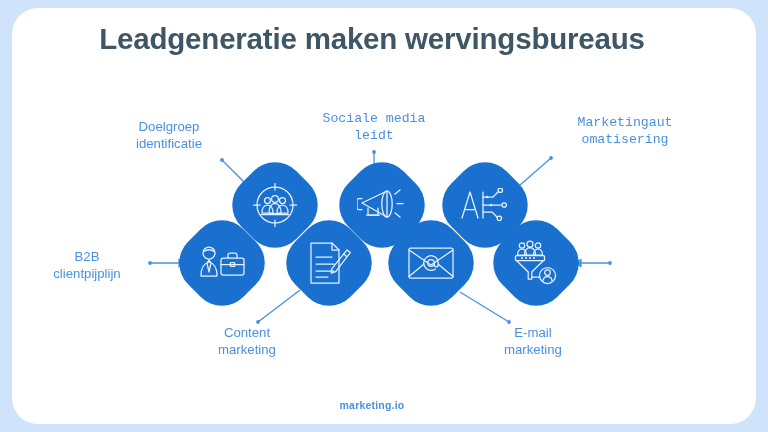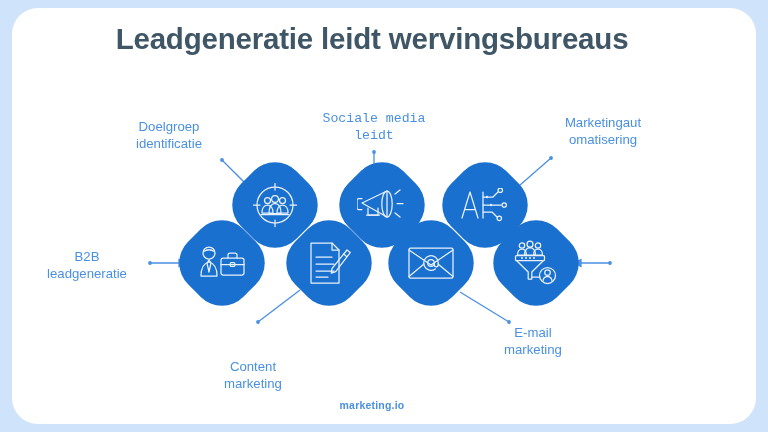--- a/index.html
+++ b/index.html
@@ -100,21 +100,21 @@
     font-family: "Liberation Sans", sans-serif;
   }
 </style>
 </head>
 <body>
 
 <div id="canvas">
 
   <div class="card"></div>
 
-  <h1 class="title">Leadgeneratie leidt wervingsbureaus</h1>
+  <h1 class="title">Leadgeneratie maken wervingsbureaus</h1>
 
   <svg class="connectors" viewBox="0 0 768 432" width="768" height="432">
     <g stroke="#4a90e2" stroke-width="1.3" fill="#4a90e2">
 
       <line x1="150" y1="263" x2="186" y2="263"></line>
       <polygon points="186,263 179,259.6 179,266.4"></polygon>
       <circle cx="150" cy="263" r="1.9" stroke="none"></circle>
 
       <line x1="222" y1="160" x2="258" y2="196"></line>
       <polygon points="258,196 250,193.6 254.4,189.2"></polygon>
@@ -272,33 +272,33 @@
         <path d="M18.8 37 h8"></path>
 
         <circle cx="34.5" cy="35.5" r="8"></circle>
         <circle cx="34.5" cy="32.6" r="2.8"></circle>
         <path d="M29.8 41.4 Q30.4 36.8 34.5 36.4 Q38.6 36.8 39.2 41.4"></path>
       </svg>
     </div>
   </div>
 
   <div class="label" style="left:22px; top:248px; width:130px;">B2B
-leadgeneratie</div>
+clientpijplijn</div>
 
   <div class="label" style="left:108px; top:118px; width:122px;text-align:center;">Doelgroep
 identificatie</div>
 
-  <div class="label" style="left:192px; top:324px; width:122px;margin-top:34px;">Content
+  <div class="label" style="left:186px; top:324px; width:122px;">Content
 marketing</div>
 
   <div class="label" style="left:310px; top:110px; width:128px;font-family:Liberation Mono, monospace;">Sociale media
 leidt</div>
 
   <div class="label" style="left:472px; top:324px; width:122px;">E-mail
 marketing</div>
 
-  <div class="label" style="left:538px; top:114px; width:130px;">Marketingaut
+  <div class="label" style="left:560px; top:114px; width:130px;font-family:Liberation Mono, monospace;">Marketingaut
 omatisering</div>
 
 
   <div class="footer">marketing.io</div>
 
 </div>
 
 </body></html>

